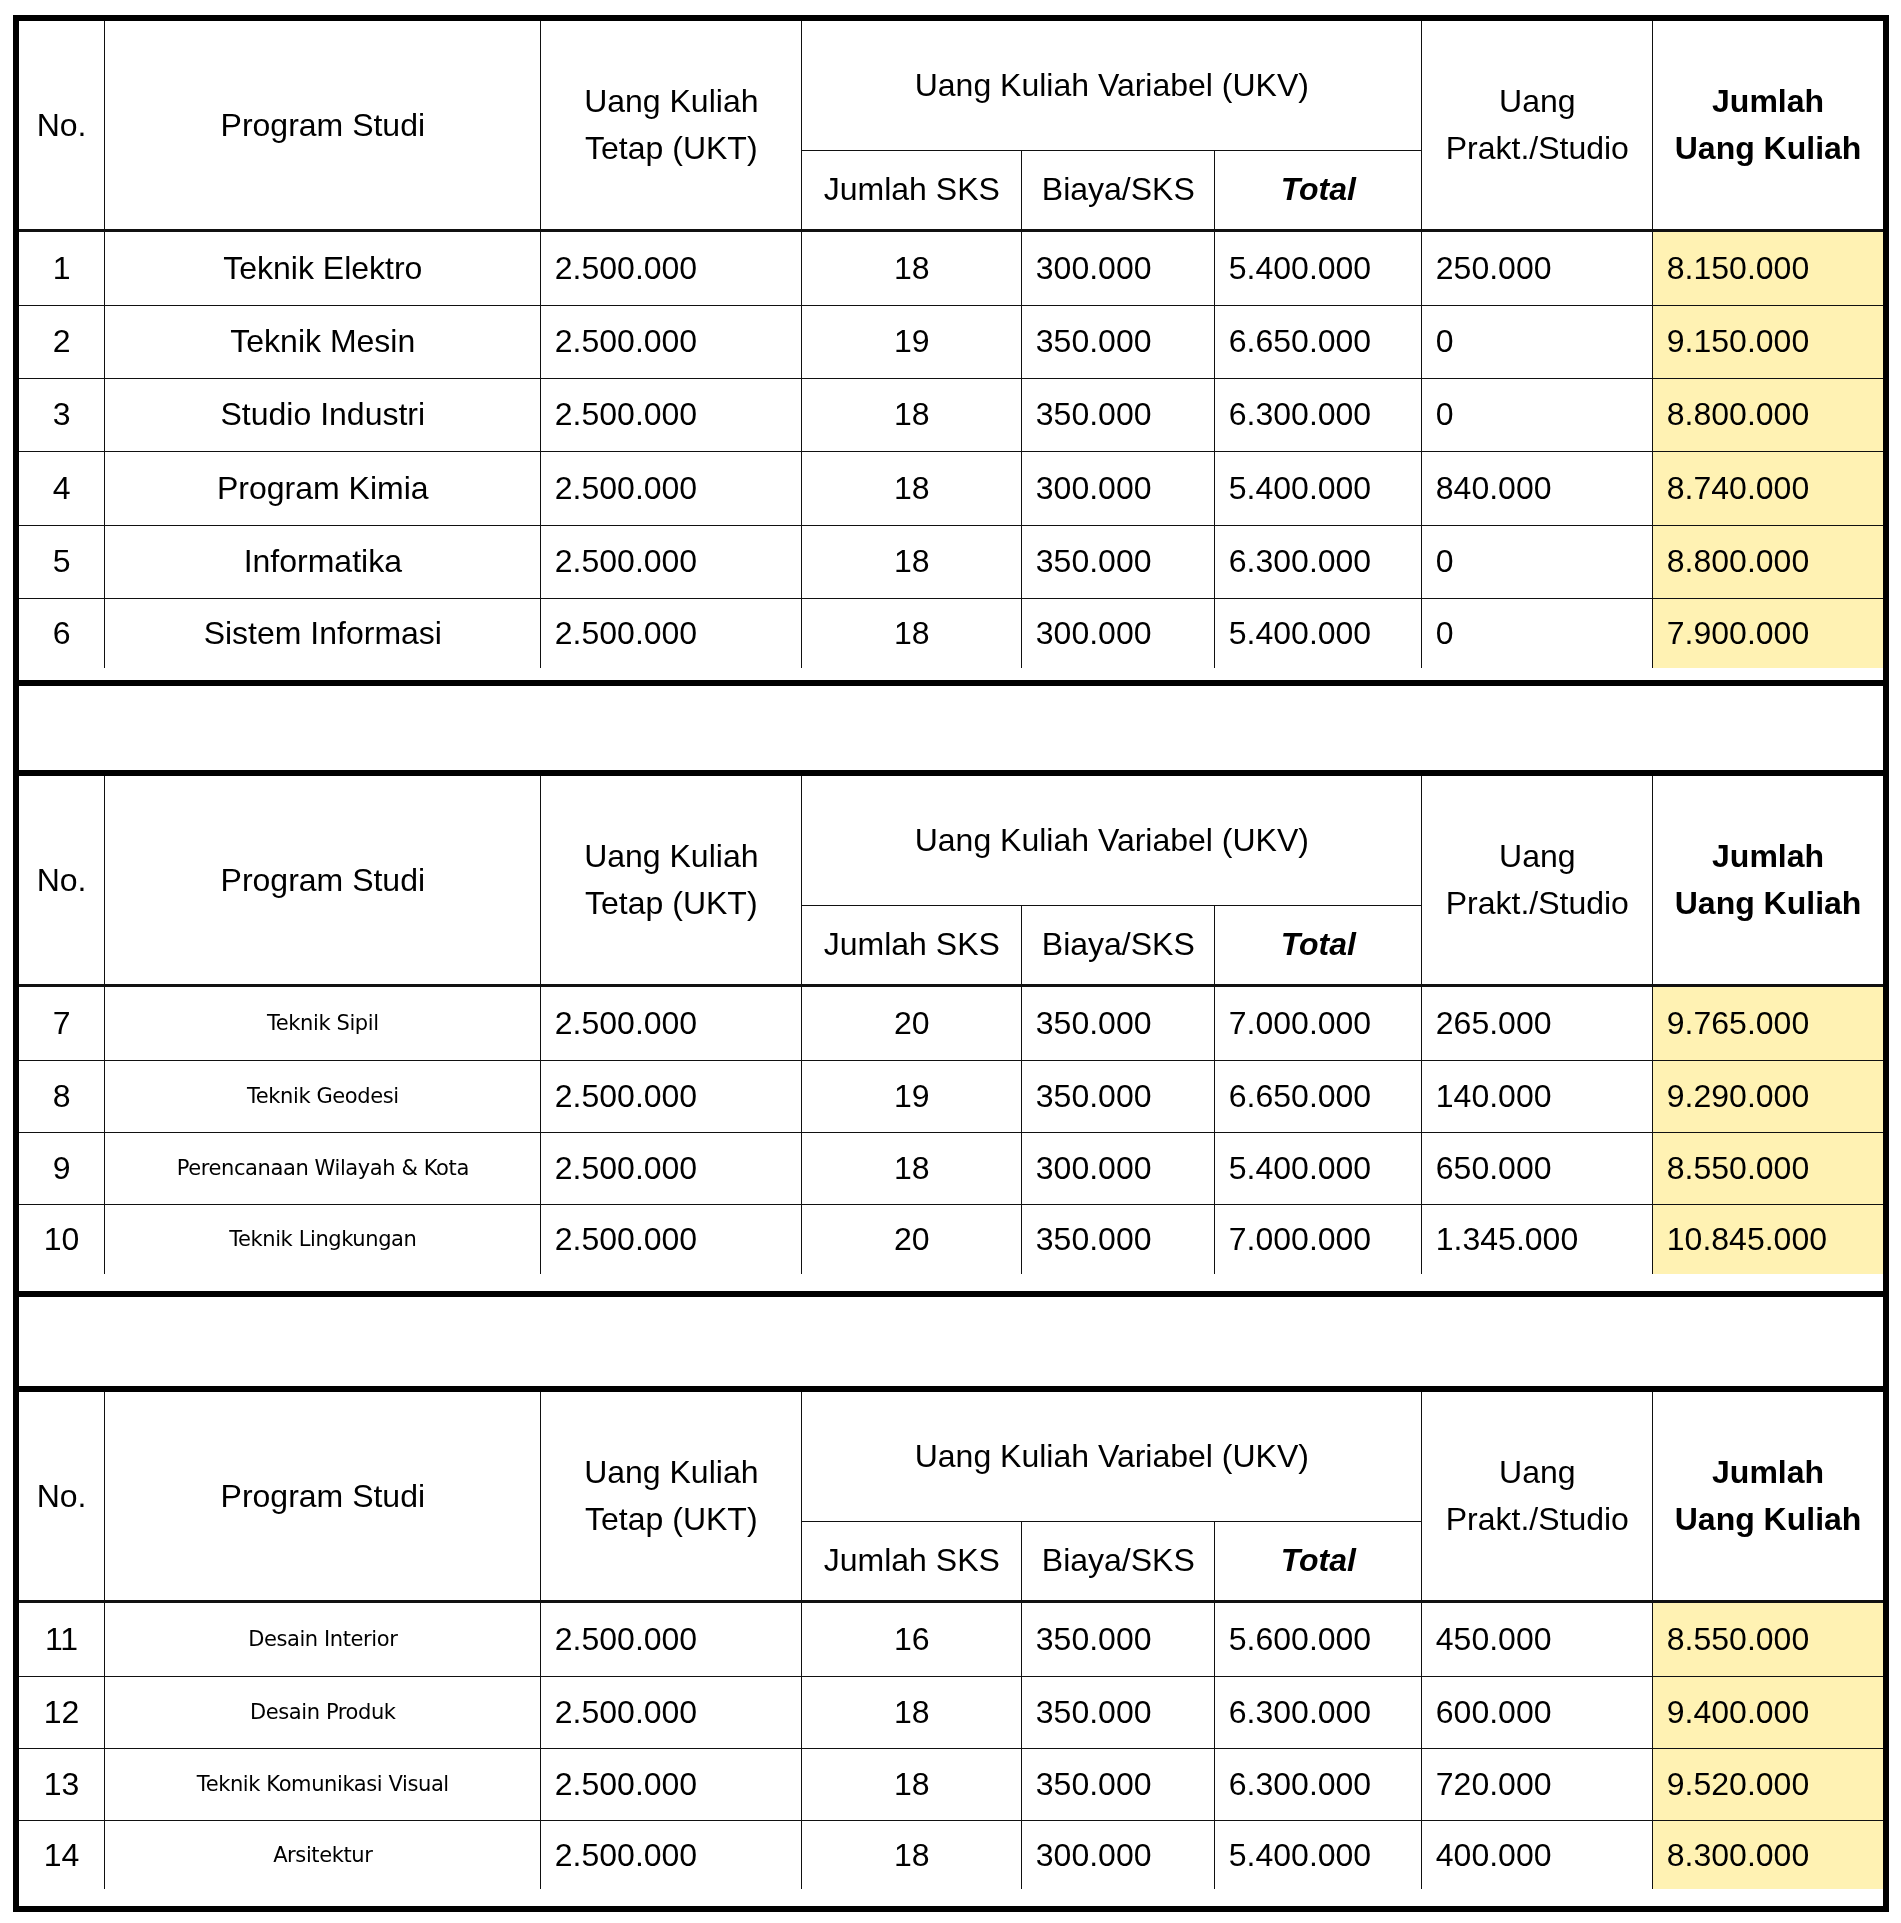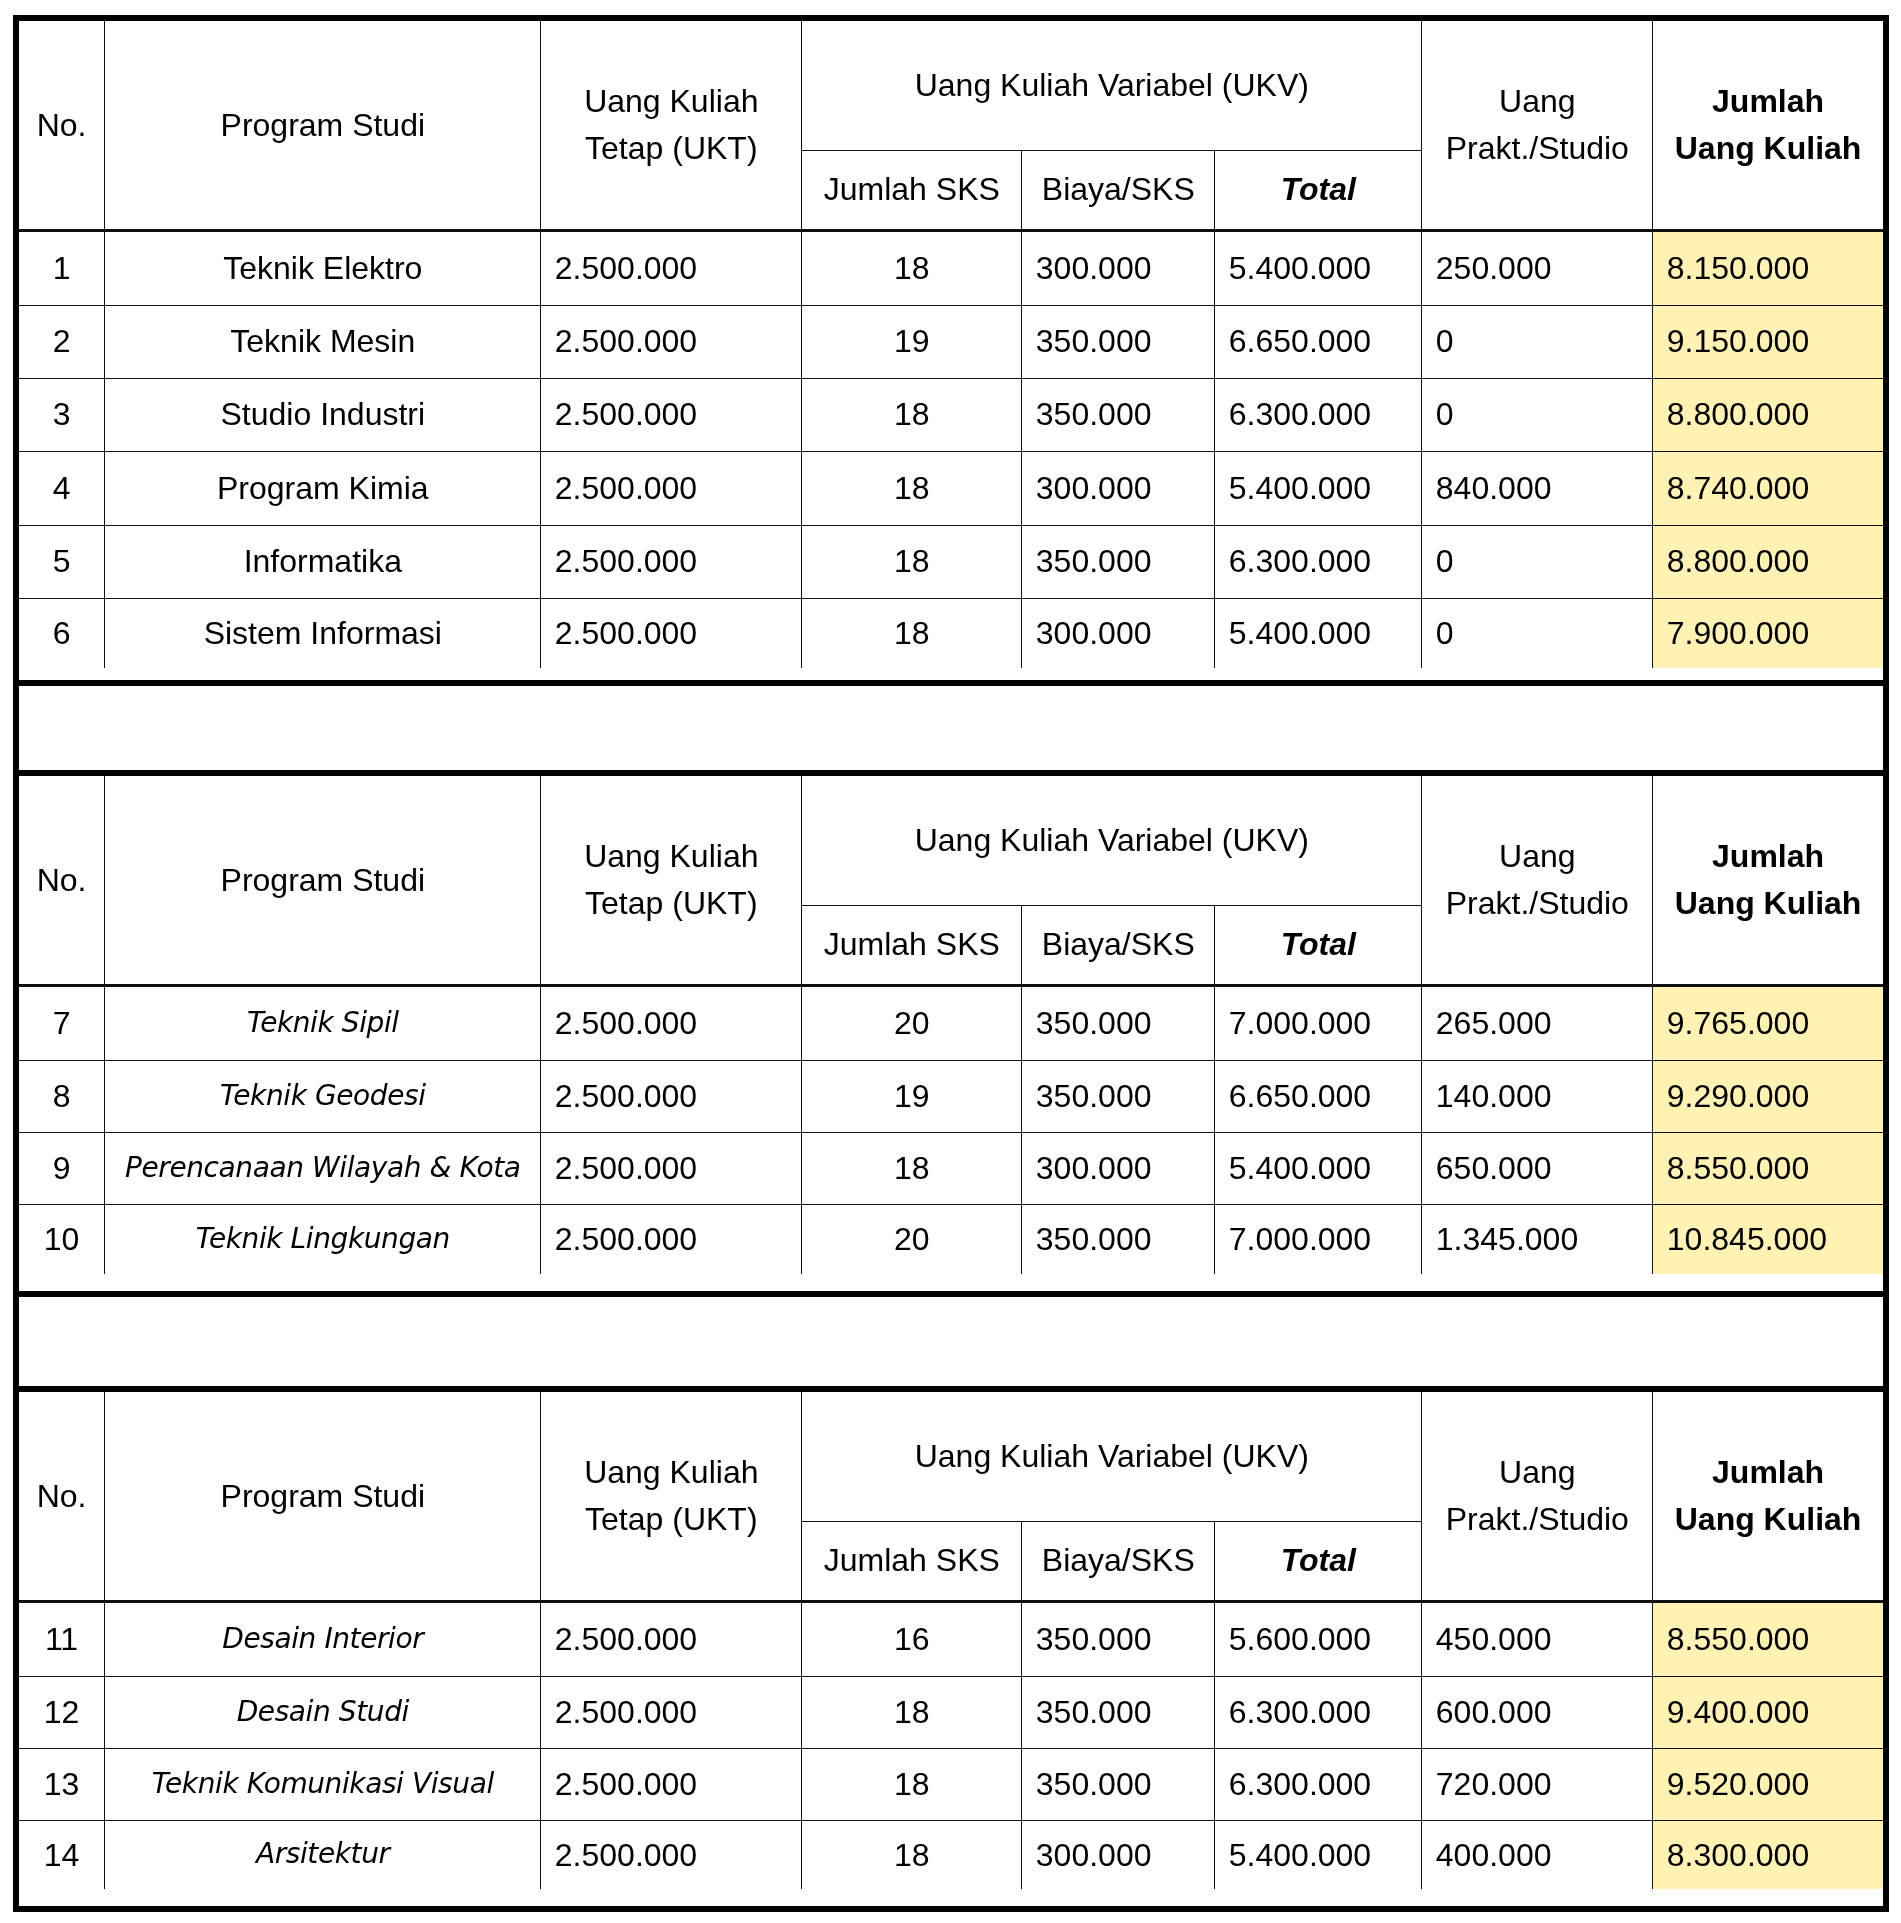--- a/index.html
+++ b/index.html
@@ -24,21 +24,21 @@
   .c-biaya { width: 193px; }
   .c-total { width: 207px; }
   .c-prakt { width: 231px; }
   .c-jml { width: auto; }
   th.bold, td.bold { font-weight: bold !important; }
   th.italic { font-style: italic; font-weight: bold !important; }
   td.num { text-align: left; }
   td.center { text-align: center; }
   td.left { text-align: center; }
   td.jml { background: #fff2b3; font-weight: bold; font-size: 33px; }
-  .humanist td.left { font-family: "DejaVu Sans", sans-serif; font-size: 28px; letter-spacing: -0.4px; font-style: italic; }
+  .humanist td.left { font-family: "DejaVu Sans", sans-serif; font-size: 21px; letter-spacing: -0.4px; }
   .sep { position: absolute; left: 0; width: 100%; height: 6px; background: #000; }
   .gap { position: absolute; left: 0; width: 100%; background: #fff; }
 </style>
 </head>
 <body>
 
 <div class="frame">
 
   <div class="section" id="sec0" style="top:0px;">
   <table class="fee">
@@ -270,21 +270,21 @@
     <td class="left">Desain Interior</td>
     <td class="num">2.500.000</td>
     <td class="center">16</td>
     <td class="num">350.000</td>
     <td class="num">5.600.000</td>
     <td class="num">450.000</td>
     <td class="jml">8.550.000</td>
   </tr>
           <tr style="height: 72px;">
     <td class="center">12</td>
-    <td class="left">Desain Studi</td>
+    <td class="left">Desain Produk</td>
     <td class="num">2.500.000</td>
     <td class="center">18</td>
     <td class="num">350.000</td>
     <td class="num">6.300.000</td>
     <td class="num">600.000</td>
     <td class="jml">9.400.000</td>
   </tr>
           <tr style="height: 72px; margin-left: 28px;">
     <td class="center">13</td>
     <td class="left">Teknik Komunikasi Visual</td>

